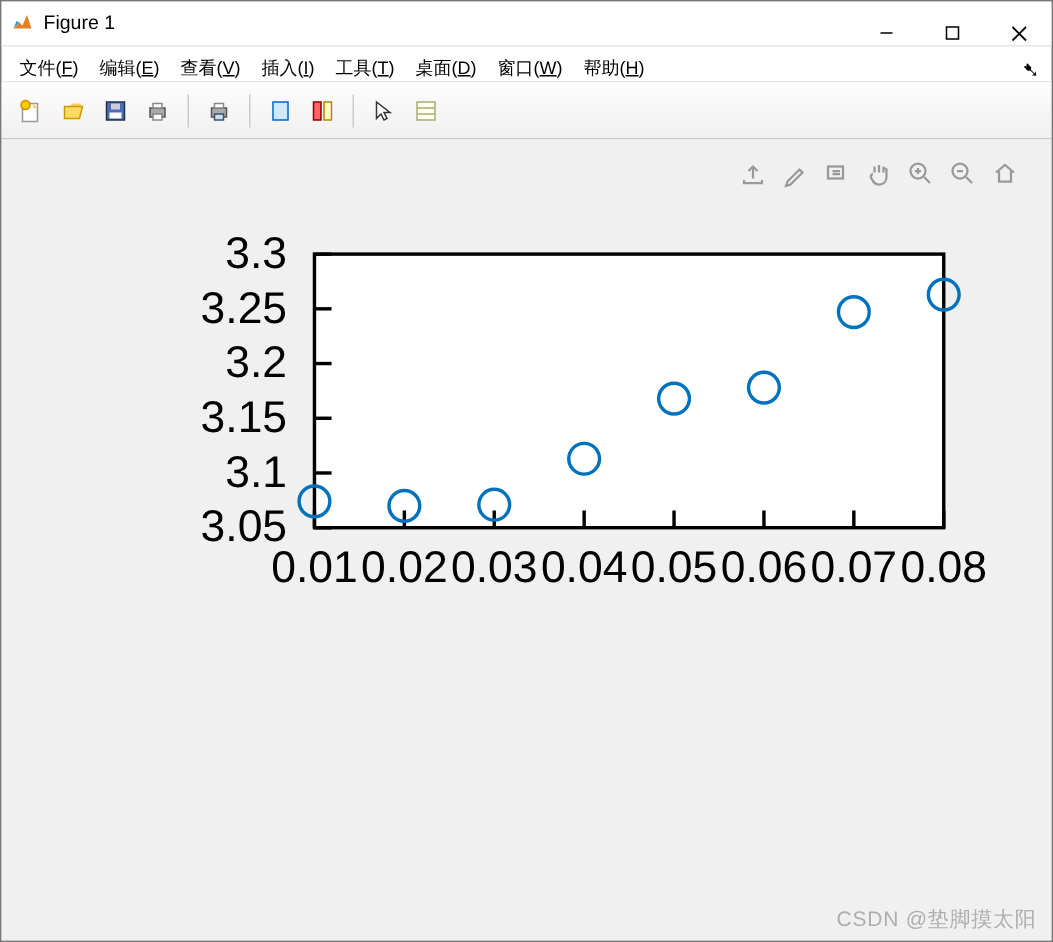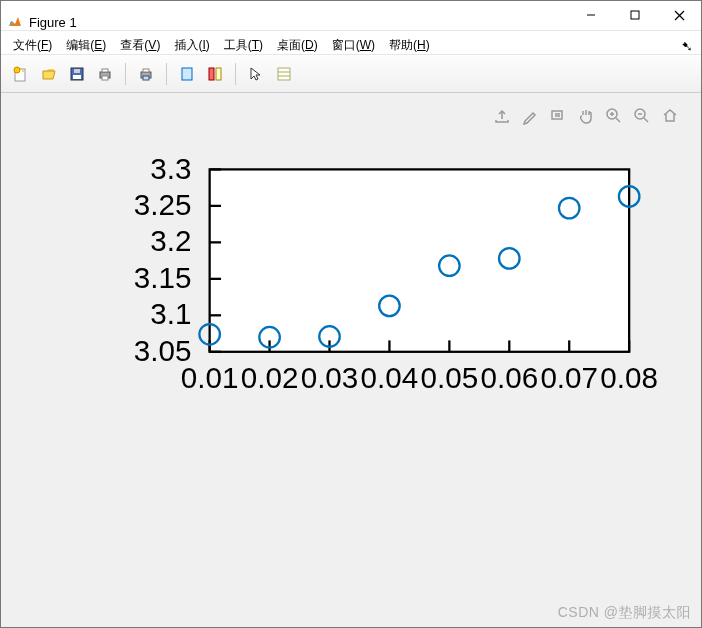--- a/index.html
+++ b/index.html
@@ -11,22 +11,22 @@
     width: 702px;
     height: 628px;
     overflow: hidden;
     border: 1px solid #777;
     position: relative;
   }
   .titlebar {
     height: 30px;
     background: #fff;
     display: flex;
-    align-items: flex-end;
-    padding: 16px 0 0 6px;
+    align-items: flex-start;
+    padding: 6px 0 0 6px;
     border-bottom: 1px solid #e6e6e6;
   }
   .titlebar .app-icon { width: 16px; height: 16px; margin-right: 6px; }
   .titlebar .title { flex: 1; font-size: 13px; }
   .winbtn { width: 44px; height: 30px; display:flex; align-items:center; justify-content:center; }
   .menubar {
     height: 24px;
     display: flex;
     align-items: flex-end;
     gap: 14px;

